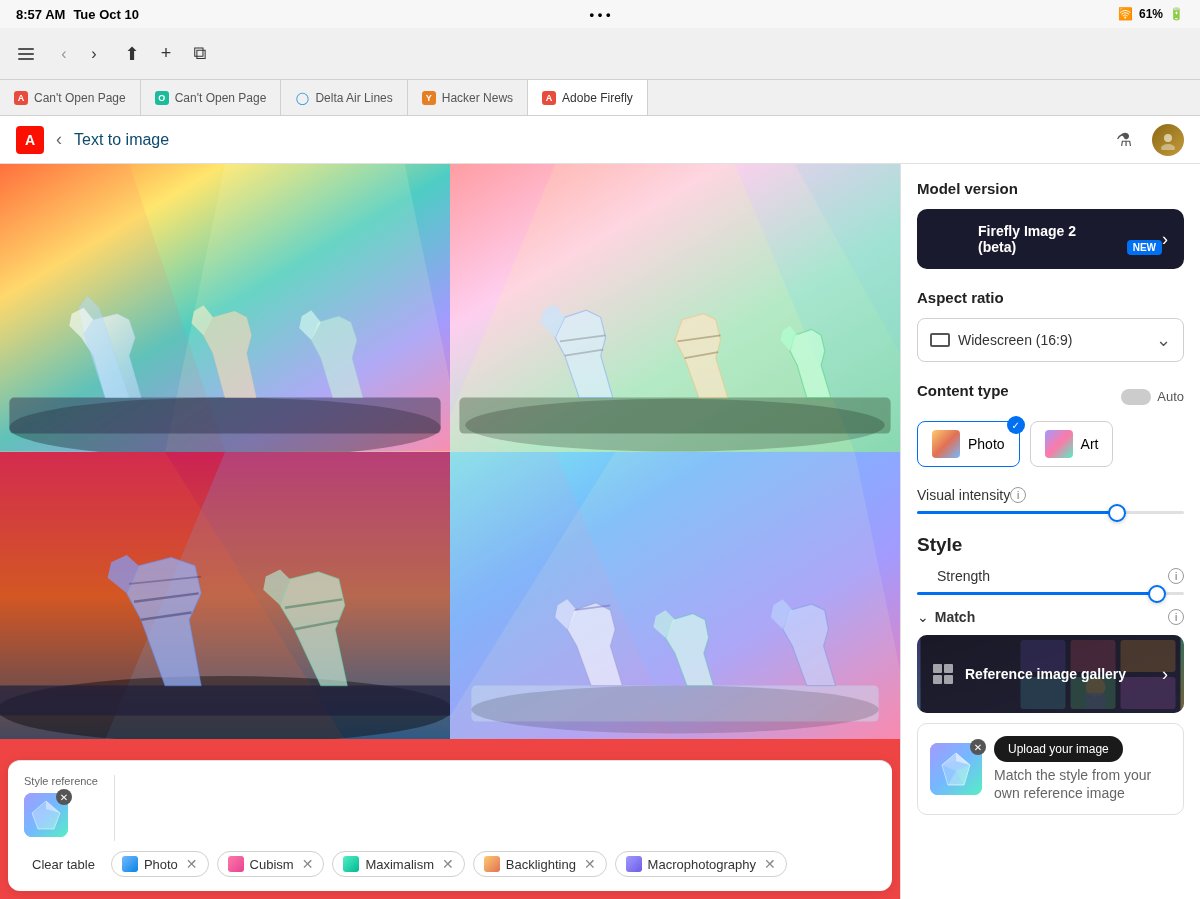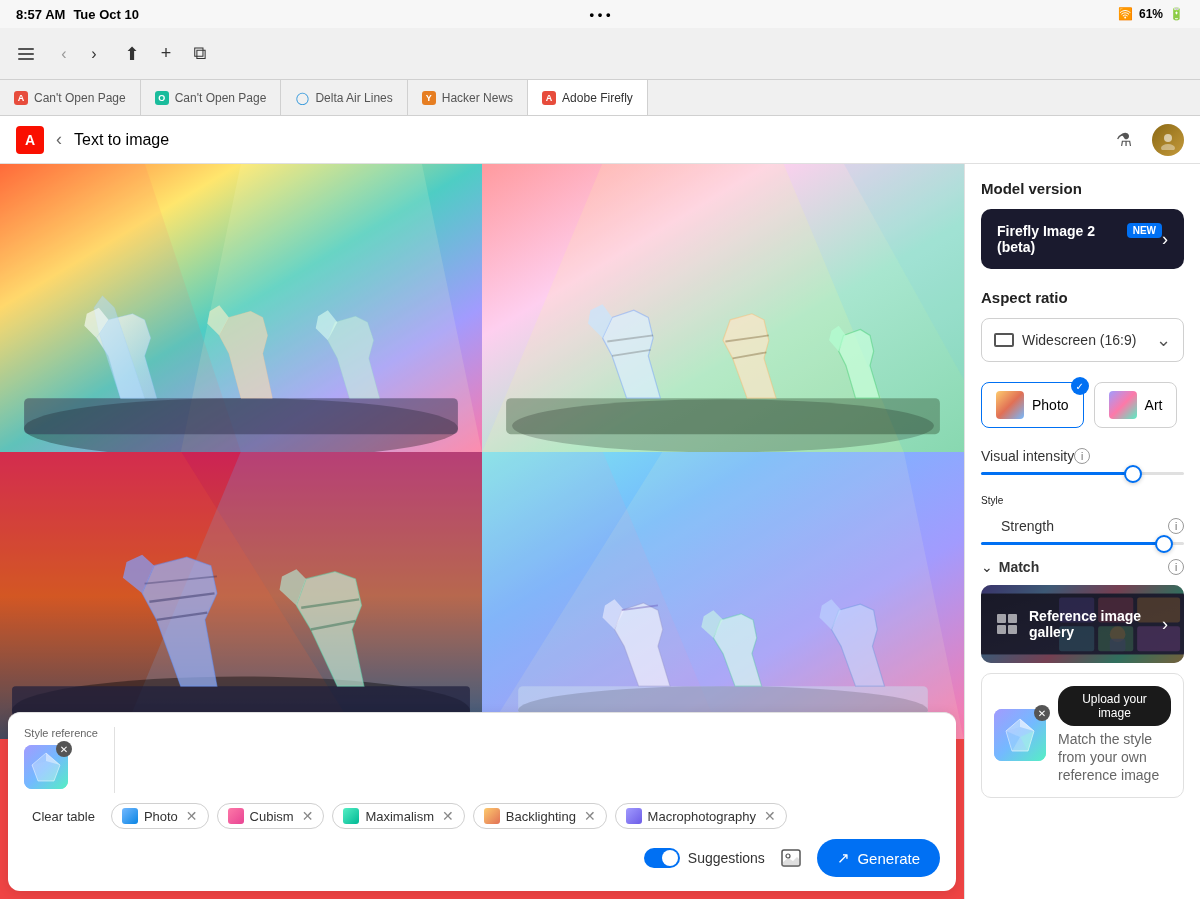--- a/index.html
+++ b/index.html
@@ -45,21 +45,21 @@
     .tab.active { background: white; color: #333; font-weight: 500; }
     .tab-icon { width: 14px; height: 14px; display: flex; align-items: center; justify-content: center; }
 
     
     .app-header {
       display: flex; align-items: center; background: white; border-bottom: 1px solid #e0e0e0;
       height: 48px; padding: 0 16px; gap: 12px;
     }
     .adobe-logo { width: 28px; height: 28px; background: #FA0F00; border-radius: 4px; display: flex; align-items: center; justify-content: center; color: white; font-weight: 900; font-size: 14px; }
     .back-btn { color: #666; font-size: 18px; cursor: pointer; }
-    .page-title { font-size: 16px; font-weight: 500; color: #000000; }
+    .page-title { font-size: 16px; font-weight: 500; color: #0c4a6e; }
     .header-right { margin-left: auto; display: flex; gap: 12px; align-items: center; }
     .flask-btn { width: 32px; height: 32px; display: flex; align-items: center; justify-content: center; color: #555; font-size: 18px; cursor: pointer; }
     .avatar { width: 32px; height: 32px; border-radius: 50%; background: #8B6914; overflow: hidden; display: flex; align-items: center; justify-content: center; }
 
     
     .main-content { display: flex; height: calc(899px - 28px - 52px - 36px - 48px); }
 
     
     .image-area {
       flex: 1; background: #ef4444; position: relative; overflow: hidden;
@@ -124,21 +124,21 @@
     .toggle-knob { position: absolute; right: 2px; top: 2px; width: 16px; height: 16px; background: white; border-radius: 50%; }
     .add-btn { width: 28px; height: 28px; display: flex; align-items: center; justify-content: center; font-size: 18px; color: #555; cursor: pointer; }
     .generate-btn {
       display: flex; align-items: center; gap: 8px; padding: 10px 20px;
       background: #0070f3; color: white; border: none; border-radius: 20px;
       font-size: 15px; font-weight: 500; cursor: pointer;
     }
 
     
     .right-panel {
-      width: 236px; background: white; border-left: 1px solid #e0e0e0;
+      width: 300px; background: white; border-left: 1px solid #e0e0e0;
       overflow-y: auto; padding: 16px;
     }
     .panel-section { margin-bottom: 20px; }
     .panel-label { font-size: 15px; font-weight: 600; color: #222; margin-bottom: 12px; }
     .model-card {
       background: #1a1a2e; border-radius: 10px; padding: 14px 16px;
       display: flex; align-items: center; justify-content: space-between; cursor: pointer;
     }
     .model-name { color: white; font-size: 14px; font-weight: 600; }
     .model-badge {
@@ -175,21 +175,21 @@
     .photo-thumb { background: linear-gradient(135deg, #fdcb6e, #e17055, #74b9ff); }
     .art-thumb { background: linear-gradient(135deg, #a29bfe, #fd79a8, #55efc4); }
 
     .vi-label { font-size: 14px; font-weight: 500; color: #333; display: flex; justify-content: flex-start; align-items: center; margin-bottom: 8px; }
     .info-icon { width: 16px; height: 16px; border: 1px solid #999; border-radius: 50%; display: flex; align-items: center; justify-content: center; font-size: 10px; color: #666; }
     .slider-container { position: relative; margin-bottom: 4px; }
     .slider-track { height: 3px; background: #e0e0e0; border-radius: 2px; position: relative; }
     .slider-fill { height: 100%; background: #0070f3; border-radius: 2px; }
     .slider-thumb { width: 18px; height: 18px; background: white; border: 2px solid #0070f3; border-radius: 50%; position: absolute; top: 50%; transform: translateY(-50%); cursor: pointer; box-shadow: 0 1px 4px rgba(0,0,0,0.2); }
 
-    .style-section-header { font-size: 10px; font-weight: 400; color: #222; margin-bottom: 12px; }
+    .style-section-header { font-size: 19px; font-weight: 700; color: #222; margin-bottom: 12px; }
     .strength-row { display: flex; justify-content: space-between; align-items: center; margin-bottom: 8px; margin-left: 20px; }
     .strength-label { font-size: 14px; color: #333; }
 
     .match-row { display: flex; align-items: center; gap: 6px; cursor: pointer; margin-bottom: 10px; }
     .match-chevron { color: #333; font-size: 14px; }
     .match-label { font-size: 14px; font-weight: 600; color: #333; }
 
     .ref-gallery-card {
       background: #1a1a1a; border-radius: 10px; overflow: hidden; cursor: pointer;
       display: flex; align-items: center; padding: 14px 16px; gap: 12px; margin-bottom: 10px;
@@ -502,67 +502,55 @@
           <span>Backlighting</span>
           <span class="tag-close">✕</span>
         </div>
         <div class="tag">
           <div class="tag-icon tag-icon-macro"></div>
           <span>Macrophotography</span>
           <span class="tag-close">✕</span>
         </div>
       </div>
 
-      <div class="bottom-actions">
-        <div class="suggestions-toggle">
-          <div class="toggle-switch">
-            <div class="toggle-knob"></div>
-          </div>
-          <span>Suggestions</span>
-        </div>
-        <div class="add-btn">
-          <svg width="22" height="22" viewBox="0 0 22 22" fill="none">
-            <rect x="2" y="3" width="18" height="16" rx="2" stroke="#555" stroke-width="1.5" fill="none"></rect>
-            <circle cx="8" cy="9" r="2" stroke="#555" stroke-width="1.2" fill="none"></circle>
-            <polygon points="2,16 8,11 13,14 17,10 20,13 20,19 2,19" fill="rgba(150,150,150,0.3)" stroke="none"></polygon>
-          </svg>
-        </div>
-        <button class="generate-btn">
-          <span>↗</span>
-          <span>Generate</span>
-        </button>
-      </div>
     </div>
   </div>
 
   <div class="right-panel scrollbar-area">
 
     <div class="panel-section">
       <div class="panel-label">Model version</div>
       <div class="model-card">
-        <div style="display:flex;align-items:flex-start;gap:8px;">
+        <div style="display:flex;align-items:flex-end;gap:8px;margin-left:45px;">
           <span class="model-name">Firefly Image 2 (beta)</span>
           <span class="model-badge">NEW</span>
         </div>
         <span class="model-chevron">›</span>
       </div>
     </div>
 
     <div class="panel-section">
       <div class="panel-label">Aspect ratio</div>
       <div class="aspect-select">
         <div class="aspect-left">
           <div class="aspect-icon"></div>
           <span>Widescreen (16:9)</span>
         </div>
         <span style="font-size:18px;color:#555;">⌄</span>
       </div>
     </div>
 
     <div class="panel-section">
+      <div class="content-type-header">
+        <div class="panel-label">Content type</div>
+        <div class="auto-toggle">
+          <div class="auto-switch"></div>
+          <span>Auto</span>
+        </div>
+      </div>
       <div class="content-options">
         <div class="content-option selected">
           <div class="content-check">✓</div>
           <div class="content-thumb photo-thumb"></div>
           <span>Photo</span>
         </div>
         <div class="content-option">
           <div class="content-thumb art-thumb"></div>
           <span>Art</span>
         </div>

